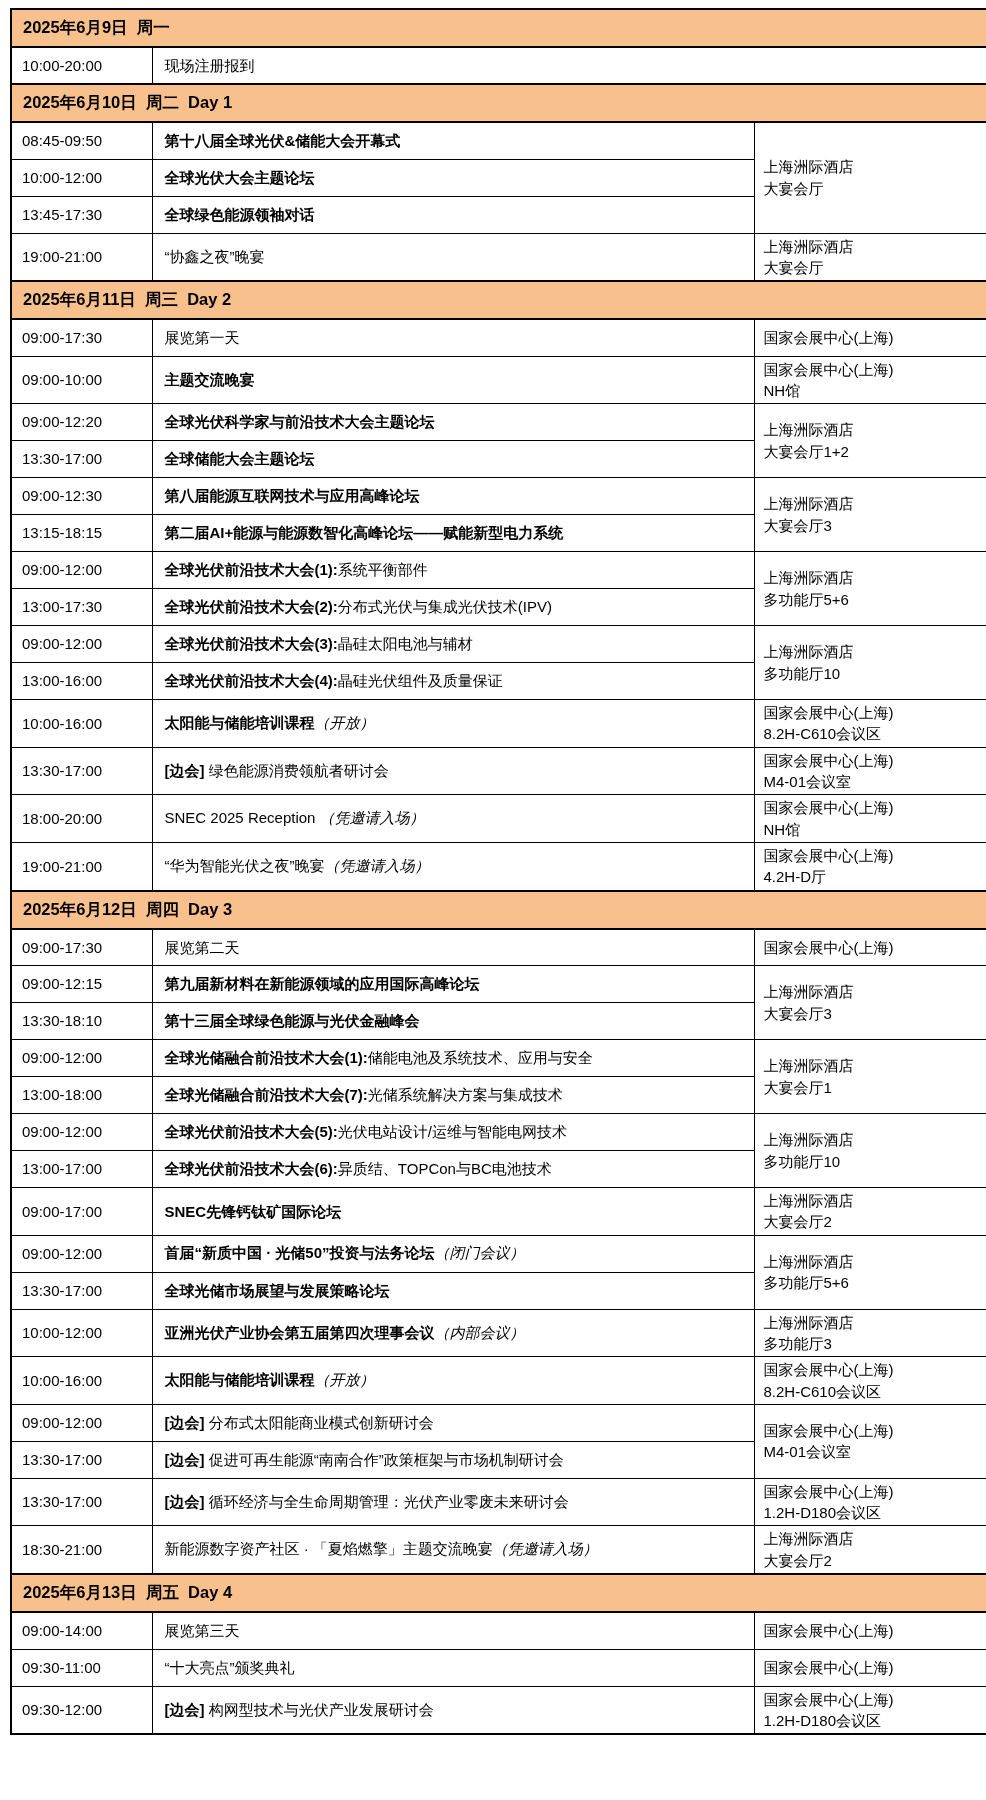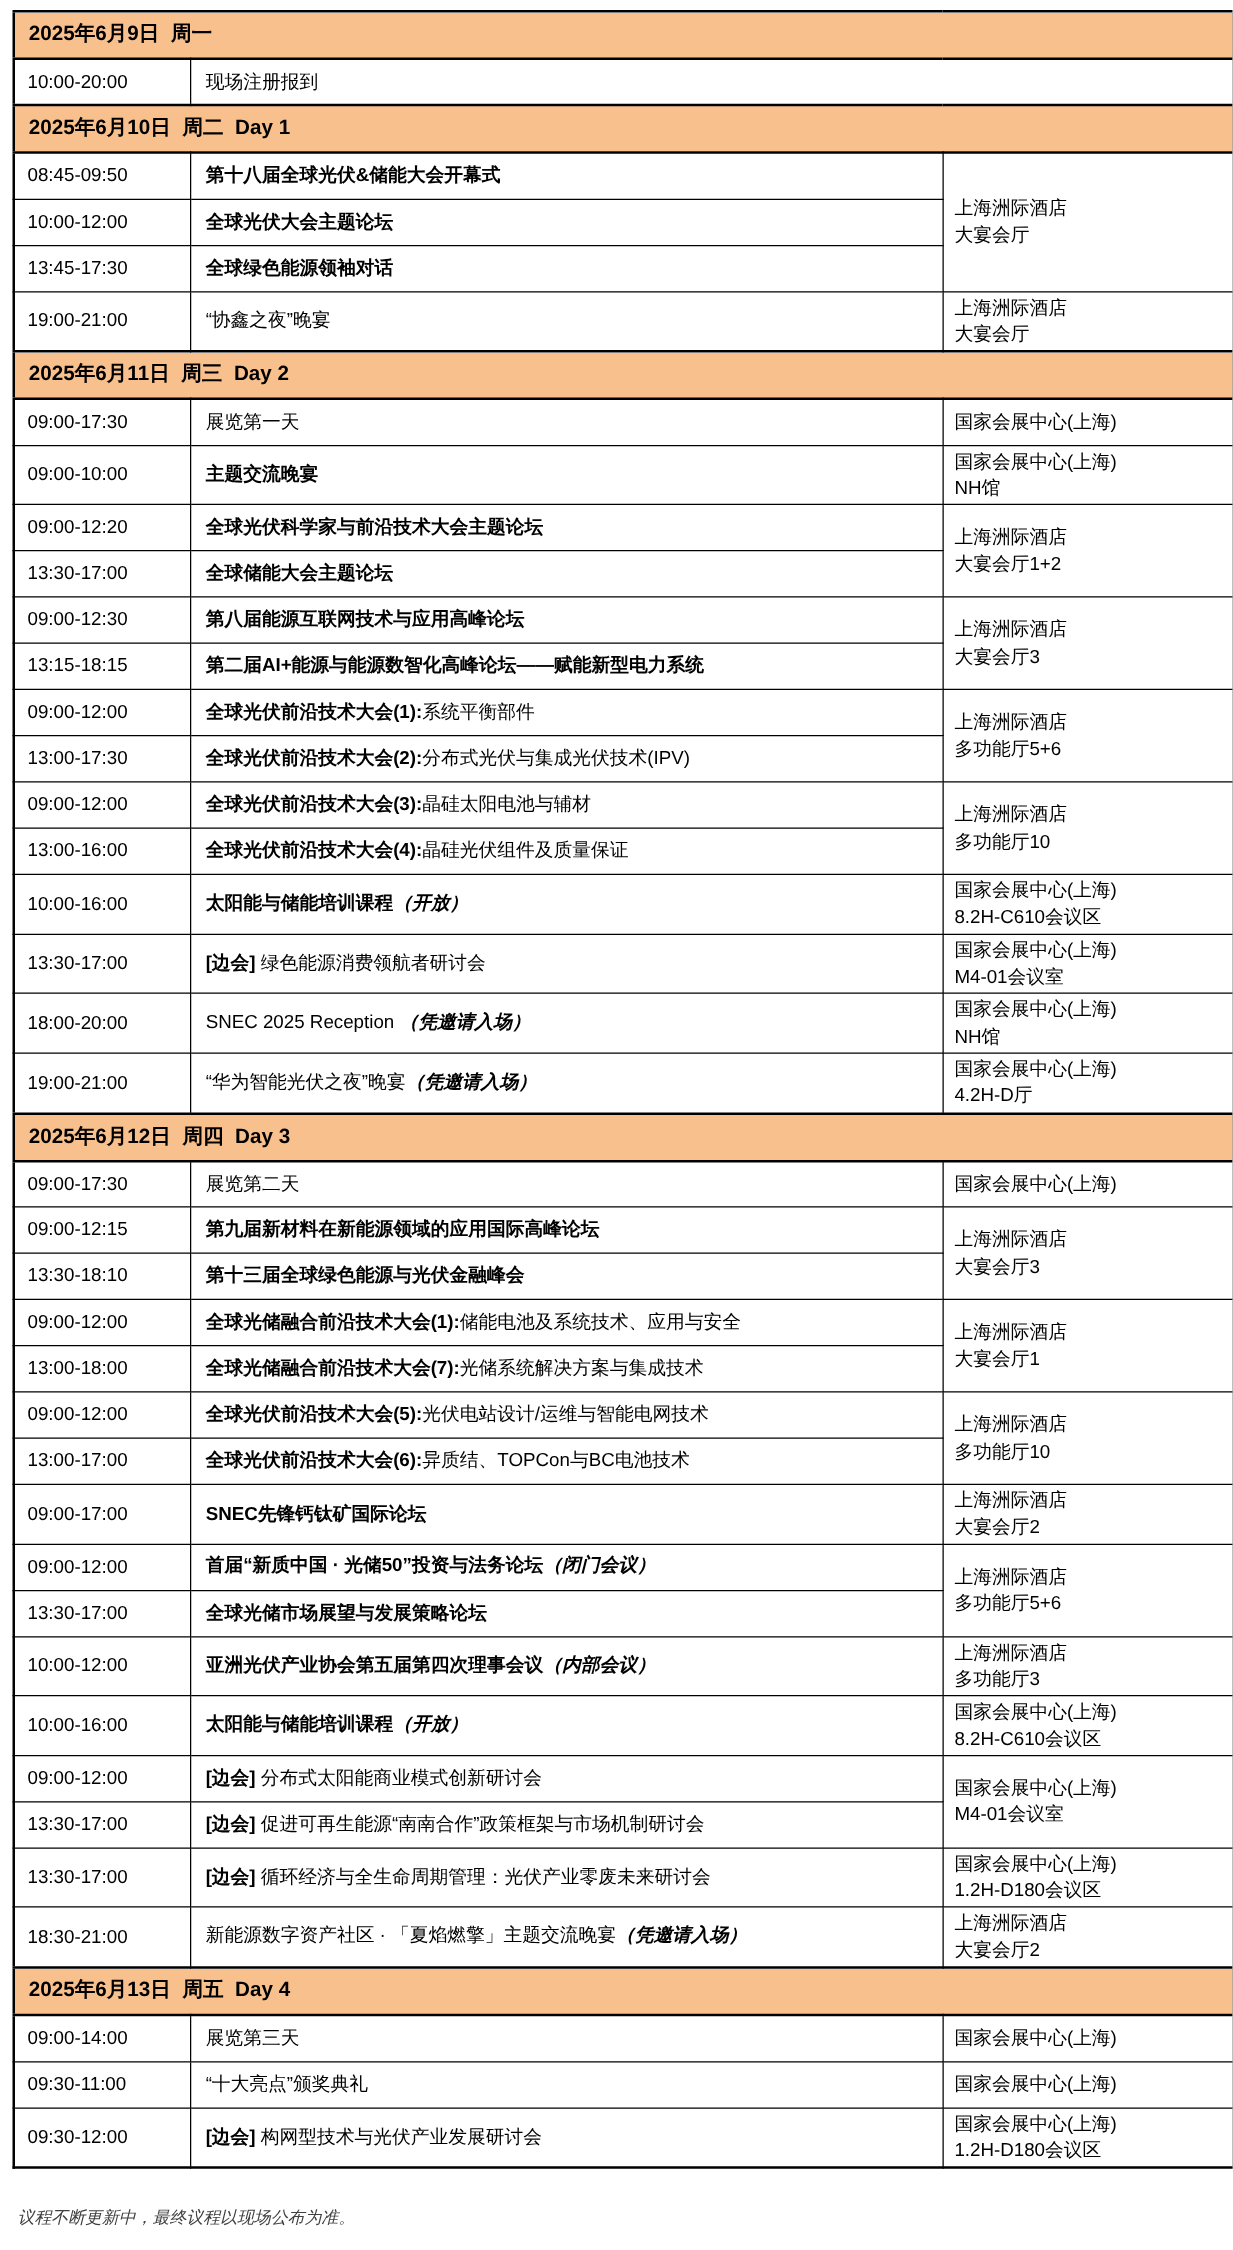--- a/index.html
+++ b/index.html
@@ -39,21 +39,21 @@
     border-top-width:2px;
     border-bottom-width:2px;
   }
   tr.evt{height:37px;}
   tr.evt.tall{height:36px;}
   td.time-cell{padding:2px 2px 2px 10px;}
   td.event-cell{padding:2px 6px 2px 12px;margin-top:26px;}
   td.loc-cell{padding:2px 4px 2px 9px;line-height:1.42;}
   .seg-b{font-weight:bold;text-align:right;}
   .seg-r{font-weight:normal;}
-  .seg-i{font-style:italic;font-family:"Liberation Serif","DejaVu Serif",serif;font-weight:bold;}
+  .seg-i{font-style:italic;font-family:"Liberation Serif","DejaVu Serif",serif;font-weight:normal;}
   .footer-note{
     margin:30px 0 0 4px;
     font-style:italic;
     font-size:13.5px;
     color:var(--footer);
   }
 </style>
 </head>
 <body>
 
@@ -327,14 +327,13 @@
         <tr class="evt tall">
           <td class="time-cell">09:30-12:00</td>
           <td class="event-cell"><span class="seg-b">[边会]</span><span class="seg-r"> 构网型技术与光伏产业发展研讨会</span></td>
           <td class="loc-cell">
             <div>国家会展中心(上海)</div>
             <div>1.2H-D180会议区</div>
           </td>
         </tr>
       </tbody>
   </table>
-  <div class="footer-note">议程不断更新中，最终议程以现场公布为准。</div>
 </div>
 
 </body></html>

